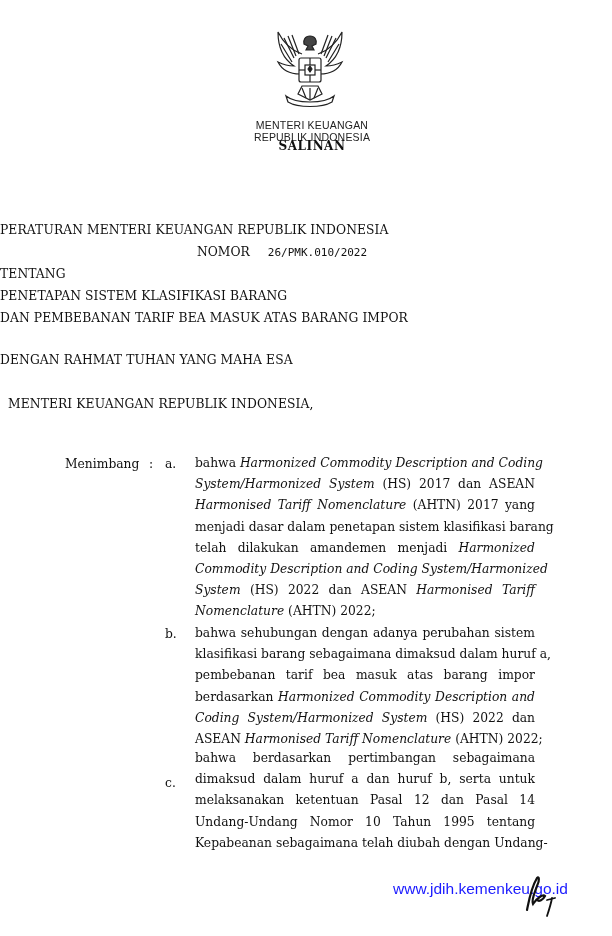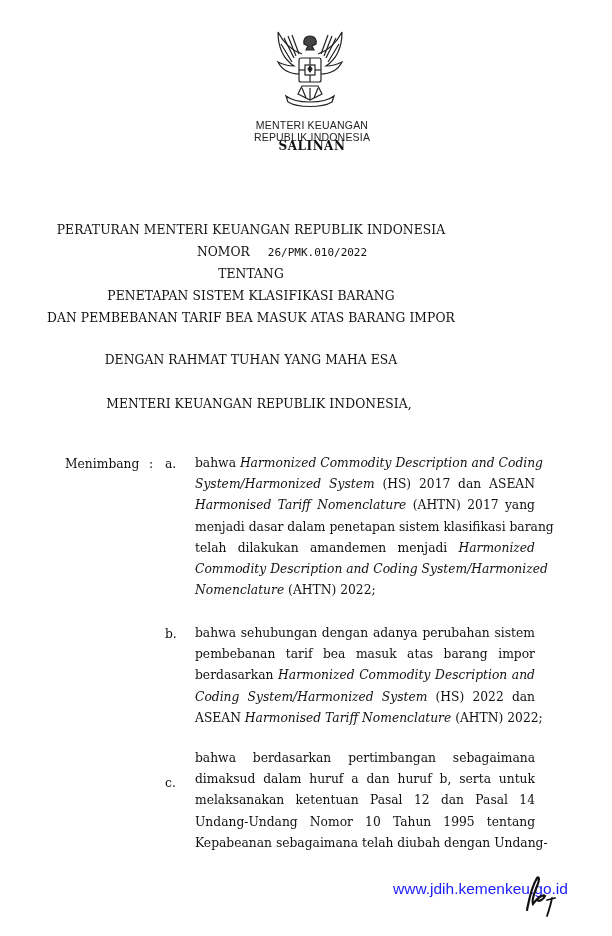--- a/index.html
+++ b/index.html
@@ -4,21 +4,21 @@
 <style>
   html, body { margin:0; padding:0; background:#ffffff; }
   body { width:612px; height:936px; position:relative; overflow:hidden;
          font-family:"DejaVu Serif", "Liberation Serif", serif; color:#111; }
   .abs { position:absolute; }
   .emblem { left:272px; top:28px; width:76px; height:86px; }
   .minister-sans { font-family:"Liberation Sans", "DejaVu Sans", sans-serif; font-size:10.5px;
                    letter-spacing:0.2px; text-align:center; width:200px; left:212px; line-height:12px; color:#222;}
   .salinan { font-family:"DejaVu Serif", serif; font-weight:bold; font-size:12px;
              letter-spacing:0.5px; text-align:center; width:200px; left:212px; top:139px; }
-  .center-line { width:502px; left:0; text-align:center; font-size:12.3px; letter-spacing:0.1px; }
+  .center-line { width:502px; left:0; font-size:12.3px; letter-spacing:0.1px; }
   .nomor { left:197px; top:245px; font-size:12.3px; }
   .nomor .num { font-family:"DejaVu Sans Mono", monospace; font-size:11px; margin-left:18px; }
   .label { font-size:12.3px;text-align:center; }
   .para { left:195px; width:340px; font-size:12.3px; line-height:21.2px; text-align:justify; text-align-last:left; }
   .para .ln { display:block; text-align:justify; text-align-last:justify; white-space:nowrap; }
   .para .ln.last { text-align-last:left; }
   .item-letter { left:165px; font-size:12.3px; }
   .url { left:393px; top:880px; font-family:"Liberation Sans", "DejaVu Sans", sans-serif; font-size:15.5px; color:#1a1aff; }
   .sig { left:515px; top:870px; width:50px; height:50px; }
   i { font-style:italic; }
@@ -63,26 +63,28 @@
 <div class="abs label" style="left:149px; top:457px;">:</div>
 
 <div class="abs item-letter" style="top:457px;">a.</div>
 <div class="abs para" style="top:453px;">
   <span class="ln">bahwa <i>Harmonized Commodity Description and Coding</i></span>
   <span class="ln"><i>System/Harmonized System</i> (HS) 2017 dan ASEAN</span>
   <span class="ln"><i>Harmonised Tariff Nomenclature</i> (AHTN) 2017 yang</span>
   <span class="ln">menjadi dasar dalam penetapan sistem klasifikasi barang</span>
   <span class="ln">telah dilakukan amandemen menjadi <i>Harmonized</i></span>
   <span class="ln"><i>Commodity Description and Coding System/Harmonized</i></span>
+  <span class="ln"><i>System</i> (HS) 2022 dan ASEAN <i>Harmonised Tariff</i></span>
   <span class="ln last"><i>Nomenclature</i> (AHTN) 2022;</span>
 </div>
 
 <div class="abs item-letter" style="top:627px;">b.</div>
 <div class="abs para" style="top:623px;">
   <span class="ln">bahwa sehubungan dengan adanya perubahan sistem</span>
+  <span class="ln">klasifikasi barang sebagaimana dimaksud dalam huruf a,</span>
   <span class="ln">pembebanan tarif bea masuk atas barang impor</span>
   <span class="ln">berdasarkan <i>Harmonized Commodity Description and</i></span>
   <span class="ln"><i>Coding System/Harmonized System</i> (HS) 2022 dan</span>
   <span class="ln last">ASEAN <i>Harmonised Tariff Nomenclature</i> (AHTN) 2022;</span>
 </div>
 
 <div class="abs item-letter" style="top:776px;">c.</div>
 <div class="abs para" style="top:748px;">
   <span class="ln">bahwa berdasarkan pertimbangan sebagaimana</span>
   <span class="ln">dimaksud dalam huruf a dan huruf b, serta untuk</span>

